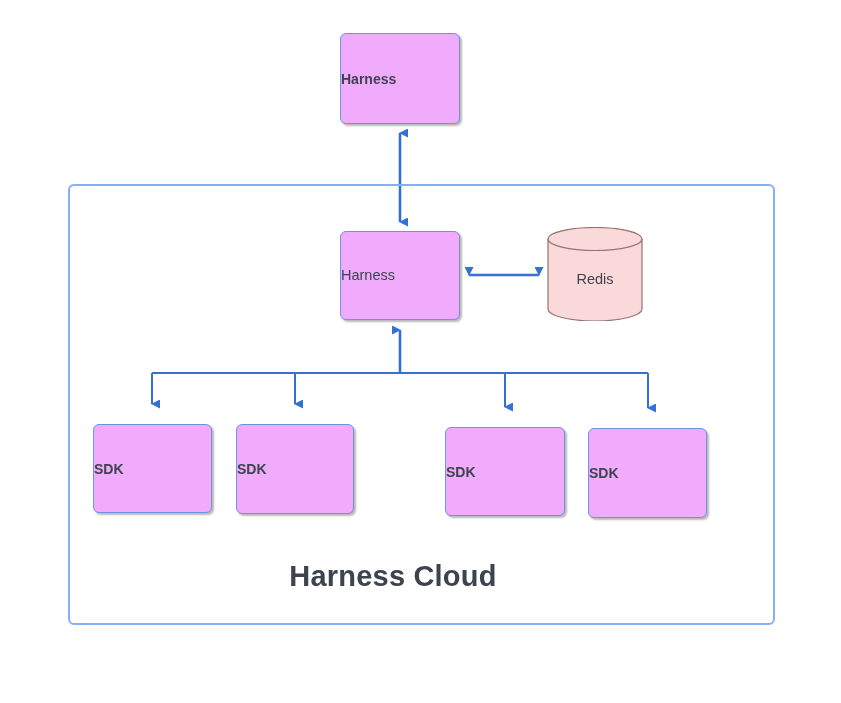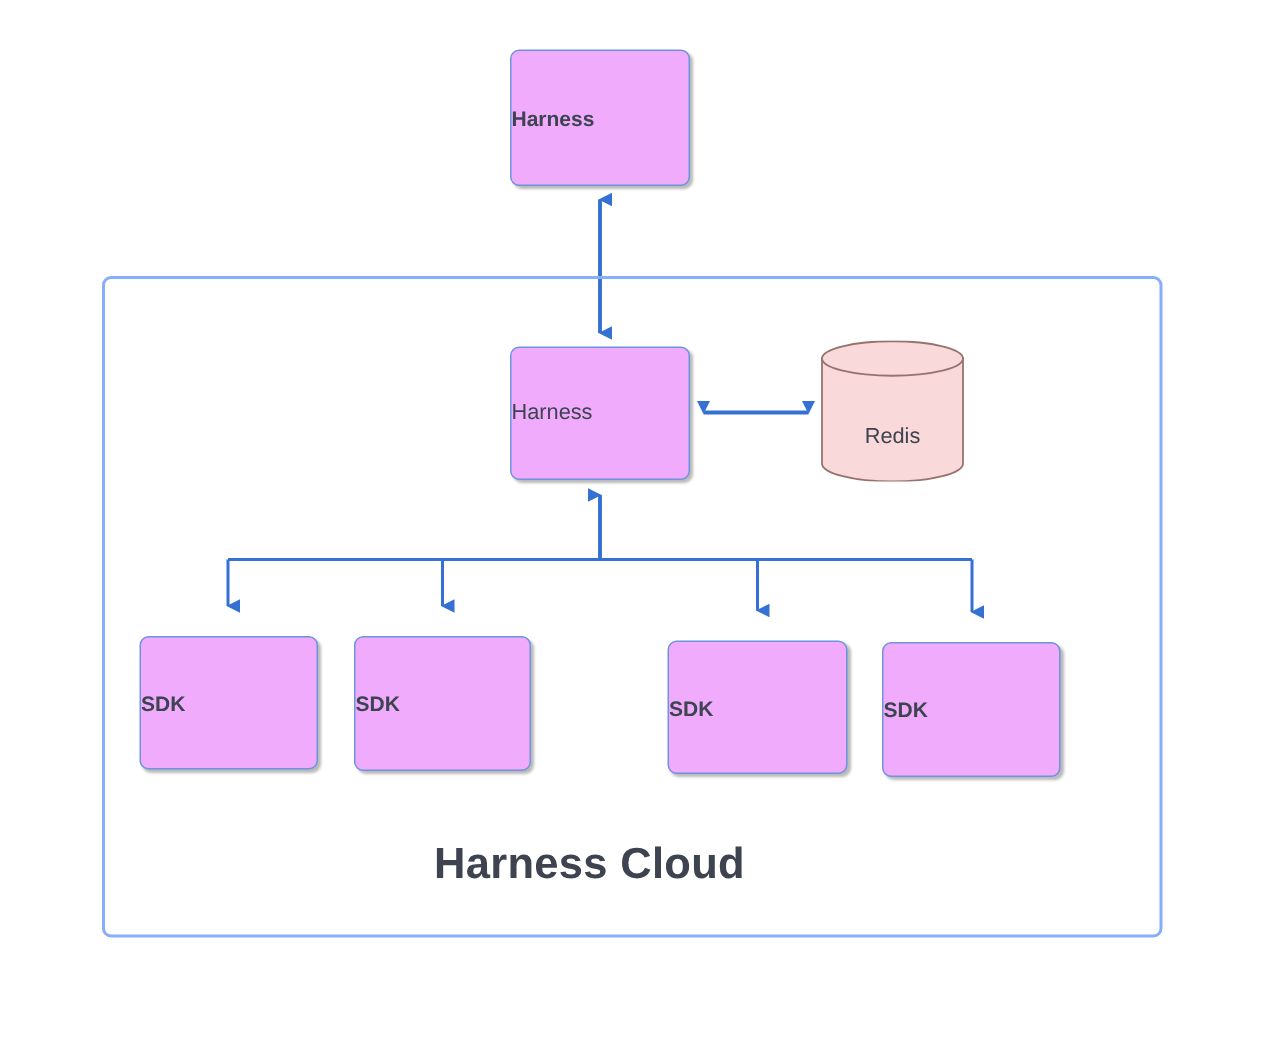--- a/index.html
+++ b/index.html
@@ -88,21 +88,21 @@
     position: absolute;
     left: 547px;
     top: 227px;
     width: 96px;
     height: 94px;
   }
   .cylinder svg { display: block; }
   .cylinder .lbl {
     position: absolute;
     left: 0;
-    top: 12px;
+    top: 0;
     width: 96px;
     height: 94px;
     display: flex;
     align-items: center;
     justify-content: center;
     font-size: 14.5px;
     color: #3D4450;
     padding-top: 10px;
     box-sizing: border-box;
   }

